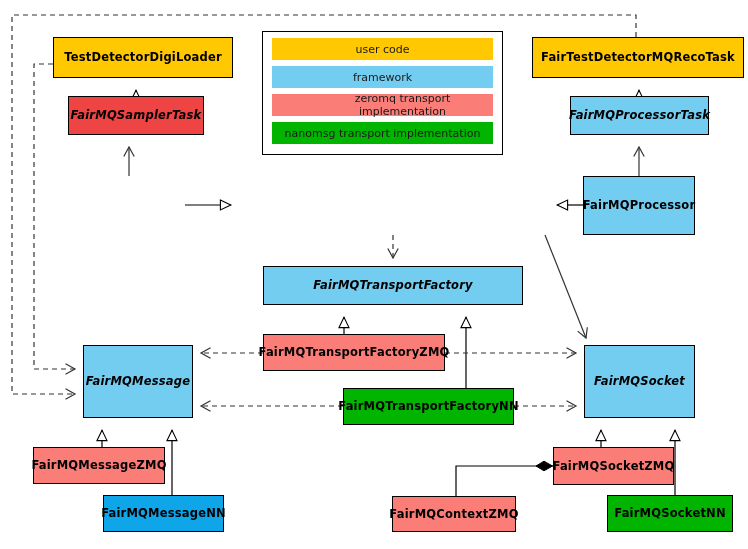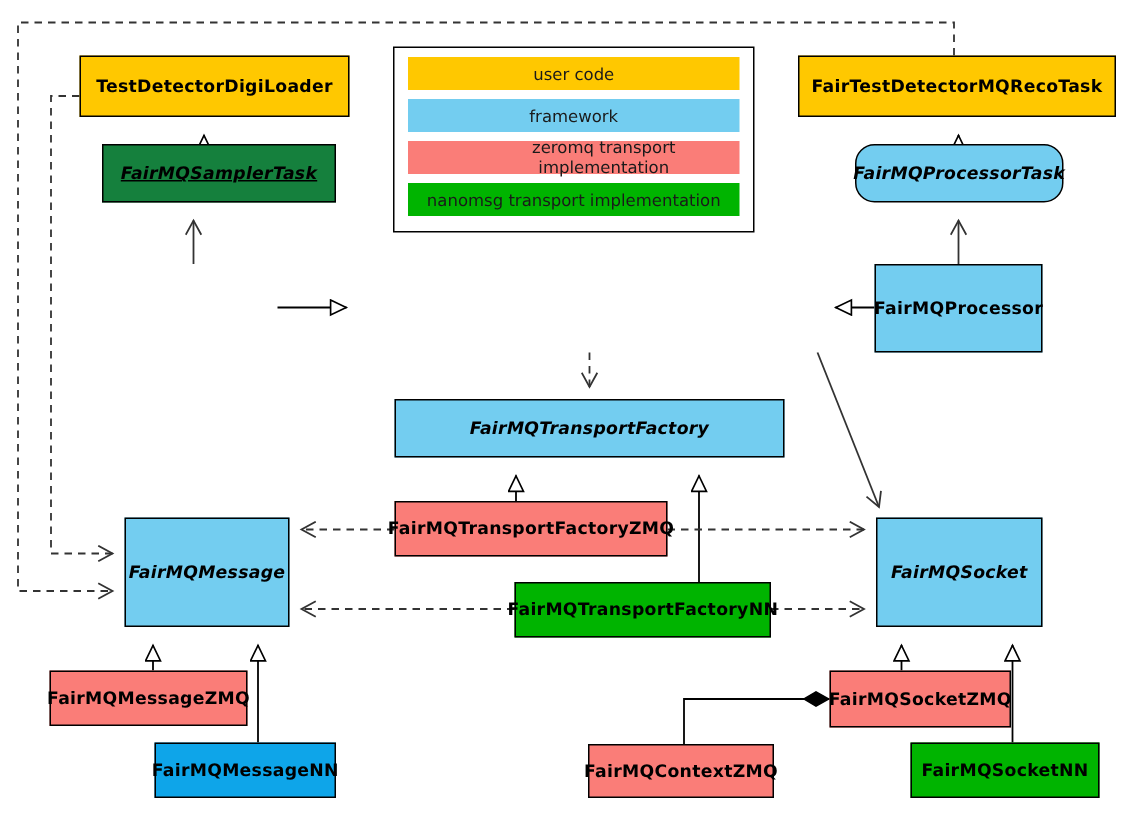--- a/index.html
+++ b/index.html
@@ -91,25 +91,25 @@
   </div>
   <div class="legend-row" style="left:272px;top:94px;width:221px;height:22px;background:#FA7D78;padding-left:40px;">
     <span>zeromq transport implementation</span>
   </div>
   <div class="legend-row" style="left:272px;top:122px;width:221px;height:22px;background:#00B400;">
     <span>nanomsg transport implementation</span>
   </div>
 
   <div class="node" style="left:53px;top:37px;width:180px;height:41px;background:#FFC800;">TestDetectorDigiLoader</div>
 
-  <div class="node italic" style="left:68px;top:96px;width:156px;height:39px;background:#15803d;text-decoration:underline;">FairMQSamplerTask</div>
+  <div class="node italic" style="left:68px;top:96px;width:136px;height:39px;background:#ef4444;">FairMQSamplerTask</div>
 
   <div class="node" style="left:532px;top:37px;width:212px;height:41px;background:#FFC800;">FairTestDetectorMQRecoTask</div>
 
-  <div class="node italic" style="left:570px;top:96px;width:139px;height:39px;background:#73CDF0;border-radius:13px;">FairMQProcessorTask</div>
+  <div class="node italic" style="left:570px;top:96px;width:139px;height:39px;background:#73CDF0;">FairMQProcessorTask</div>
 
 
 
   <div class="node" style="left:583px;top:176px;width:112px;height:59px;background:#73CDF0;">FairMQProcessor</div>
 
   <div class="node italic" style="left:263px;top:266px;width:260px;height:39px;background:#73CDF0;">FairMQTransportFactory</div>
 
   <div class="node" style="left:263px;top:334px;width:182px;height:37px;background:#FA7D78;">FairMQTransportFactoryZMQ</div>
 
   <div class="node" style="left:343px;top:388px;width:171px;height:37px;background:#00B400;">FairMQTransportFactoryNN</div>

